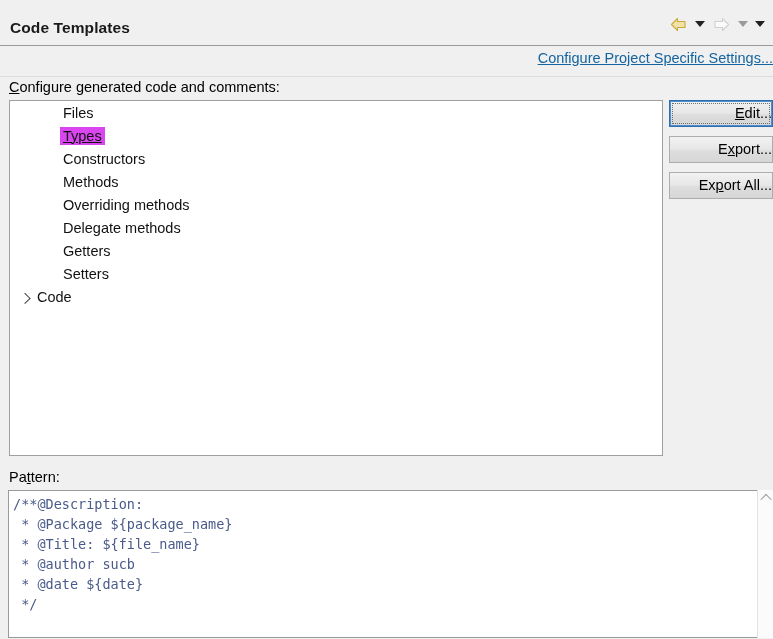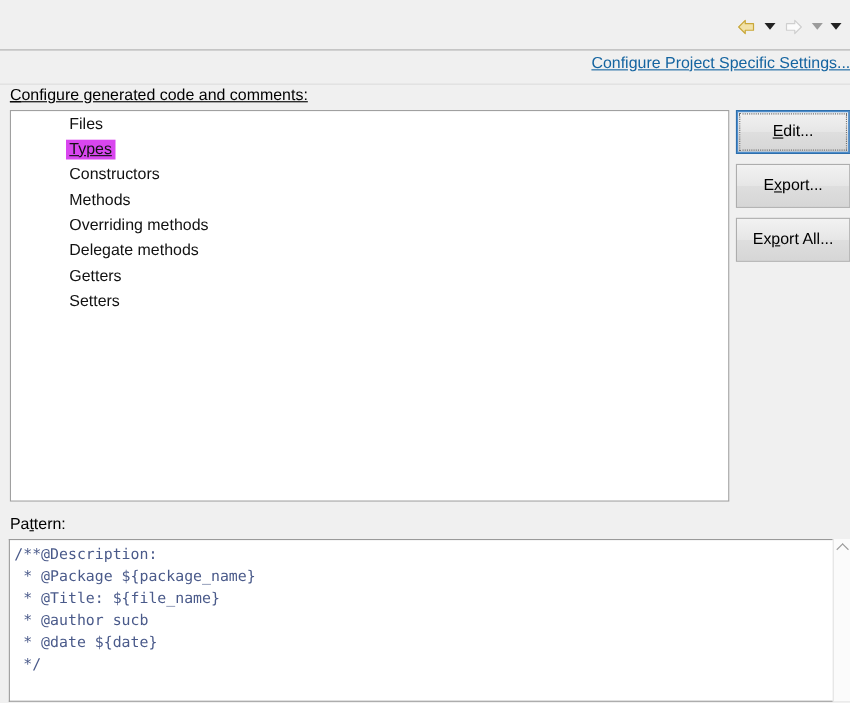--- a/index.html
+++ b/index.html
@@ -84,21 +84,20 @@
   
   .content {
     position: relative;
     padding: 0;
   }
   .field-label {
     position: absolute;
     font-size: 14.5px;
     color: #000;
     white-space: nowrap;
-    text-decoration: underline;
   }
   .mn { text-decoration: underline; }
 
   
   .tree-panel {
     position: absolute;
     left: 9px;
     top: 23px;
     width: 654px;
     height: 356px;
@@ -144,30 +143,30 @@
   
   .btn-col {
     position: absolute;
     left: 669px;
     top: 23px;
     width: 112px;
   }
   .btn {
     display: block;
     width: 104px;
-    height: 40px;
+    height: 27px;
     margin-bottom: 9px;
     background: linear-gradient(to bottom, #f2f2f2 0%, #e6e6e6 50%, #dedede 51%, #d6d6d6 100%);
     border: 1px solid #adadad;
     box-sizing: border-box;
     font-family: "Liberation Sans", sans-serif;
     font-size: 14.5px;
     color: #000;
     cursor: pointer;
-    text-align: center;
+    text-align: right;
     line-height: 25px;
     padding: 0;
     white-space: nowrap;
   }
   .btn.focused {
     border: 1px solid #2f6fab;
     box-shadow: inset 0 0 0 1px #4f8fcf;
     position: relative;
   }
   .btn.focused::after {
@@ -229,20 +228,21 @@
     height: 7px;
     border-left: 1.4px solid #9a9a9a;
     border-top: 1.4px solid #9a9a9a;
     transform: rotate(45deg) translate(1px, 1px);
   }
 </style>
 </head>
 <body>
 
 <div class="header">
+  <div class="header-title">Code Templates</div>
 
   <div class="nav-icons">
     <div class="nav-btn">
       <svg width="17" height="15" viewBox="0 0 17 15" aria-hidden="true">
         <path d="M7.5 1.5 L1.5 7.5 L7.5 13.5 L7.5 10.5 L15 10.5 L15 4.5 L7.5 4.5 Z" fill="#f2e2a8" stroke="#c9a83a" stroke-width="1.1" stroke-linejoin="round"></path>
       </svg>
     </div>
     <div class="nav-caret">
       <span class="caret-glyph"></span>
     </div>
@@ -293,20 +293,26 @@
         <span class="twisty"></span>
         <span class="lbl">Delegate methods</span>
       </div>
       <div class="tree-row child">
         <span class="twisty"></span>
         <span class="lbl">Getters</span>
       </div>
       <div class="tree-row child">
         <span class="twisty"></span>
         <span class="lbl">Setters</span>
+      </div>
+      <div class="tree-row">
+        <span class="twisty">
+          <span class="chev right"></span>
+        </span>
+        <span class="lbl">Code</span>
       </div>
     </div>
 
   <div class="btn-col" id="btn-col">
       <button class="btn focused"><span></span><span class="mn">E</span><span>dit...</span></button>
       <button class="btn"><span>E</span><span class="mn">x</span><span>port...</span></button>
       <button class="btn"><span>Ex</span><span class="mn">p</span><span>ort All...</span></button>
     </div>
 
   <div class="pattern-label"><span>Pa</span><span class="mn">t</span><span>tern:</span></div>

